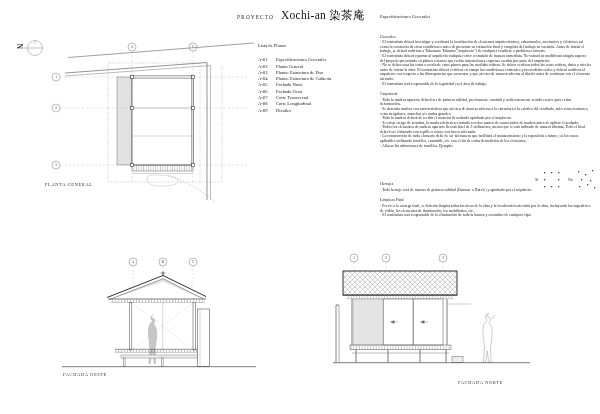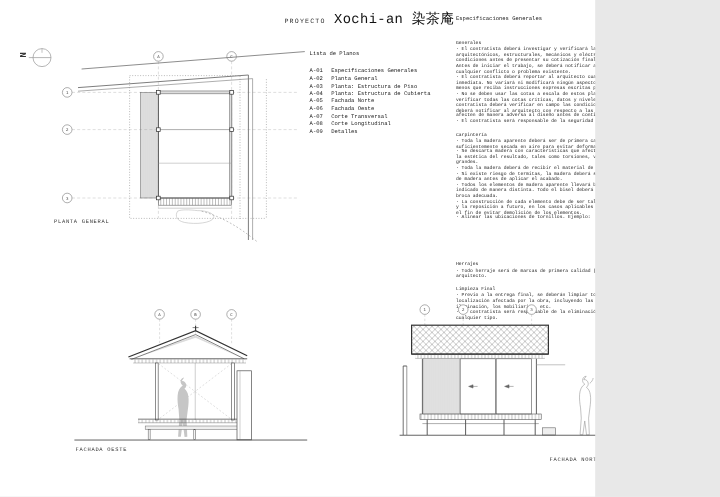--- a/index.html
+++ b/index.html
@@ -1,18 +1,18 @@
 <!DOCTYPE html>
 <html><head>
 <meta charset="utf-8">
 <style>
   html,body{margin:0;padding:0;background:#e8e8e8}
   .page{
-    position:relative;width:496px;height:414px;background:#ffffff;
-    font-family:Liberation Mono, monospace;color:#1a1a1a;overflow:hidden;
+    position:relative;width:600px;height:414px;background:#ffffff;
+    font-family:Liberation Serif, serif;color:#1a1a1a;overflow:hidden;
   }
   
   .sheet-title{position:absolute;left:237px;top:8px;display:flex;align-items:baseline;gap:7px}
   .proyecto{font-size:5.5px;letter-spacing:1px;color:#333}
   .pname{font-size:11.5px;letter-spacing:0.3px;color:#111}
   
   .plan-list{position:absolute;left:258px;top:43px;font-size:4.6px;line-height:6.3px;color:#222}
   .pl-title{margin-bottom:8px}
   .pl-item{display:flex}
   .pl-item .code{width:18px;flex:none}

